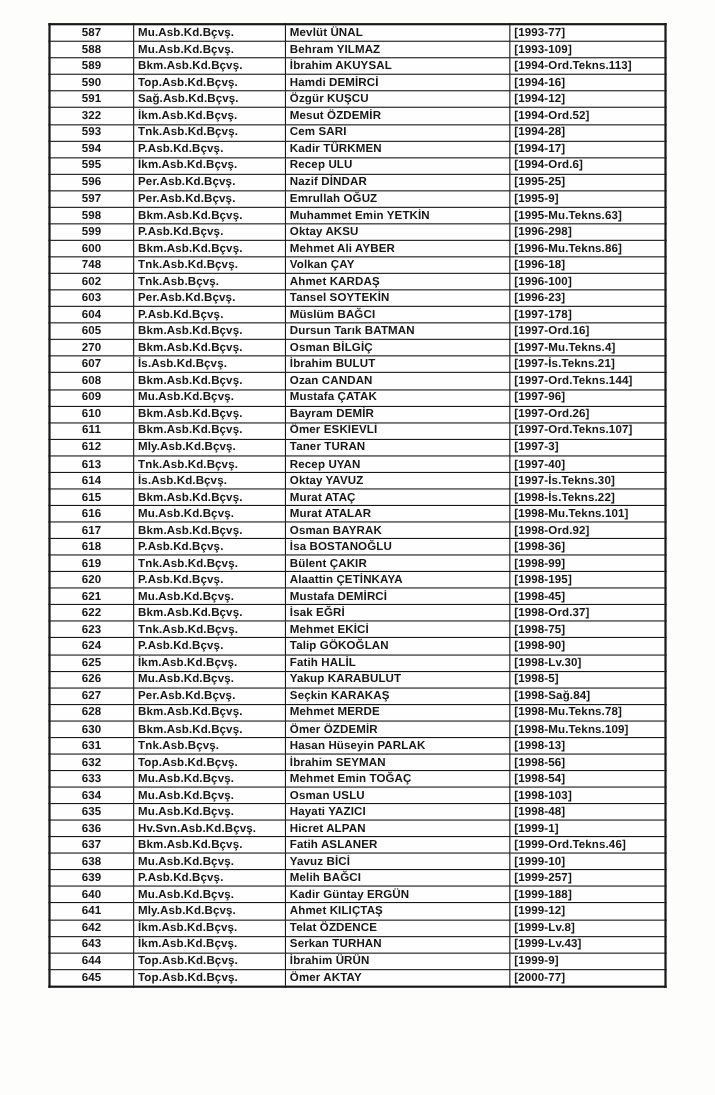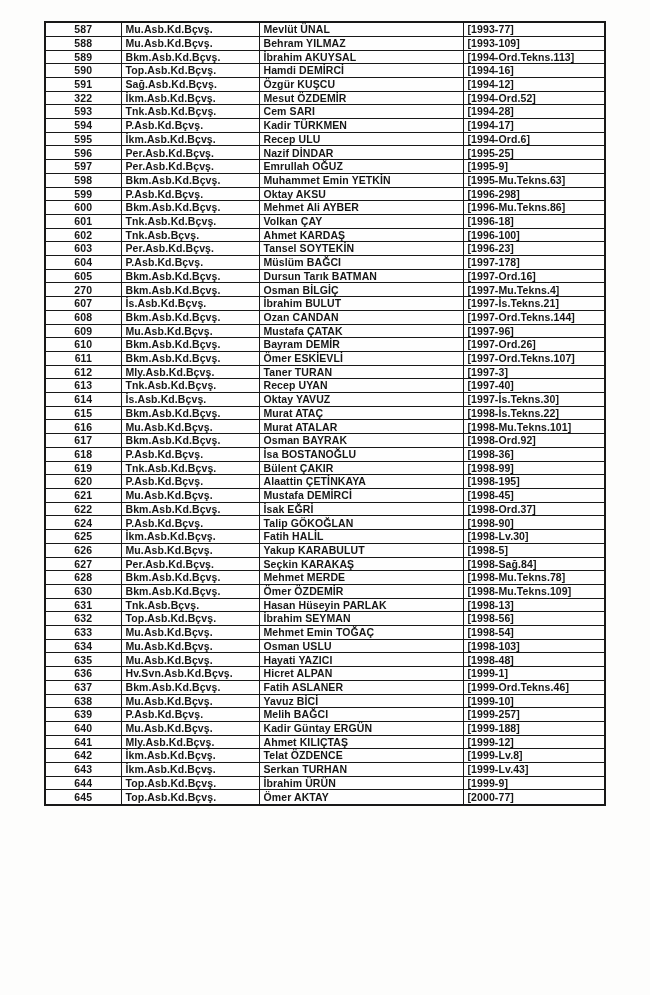--- a/index.html
+++ b/index.html
@@ -13,21 +13,21 @@
     width: 650px;
     height: 995px;
     background: #fdfdfc;
     overflow: hidden;
   }
   table.roster {
     position: absolute;
     left: 44px;
     top: 21px;
     width: 560px;
-    height: 785px;
+    height: 877px;
     border-collapse: collapse;
     table-layout: fixed;
     background: #fefefe;
   }
   table.roster, table.roster td {
     border: 1px solid #181818;
   }
   table.roster {
     border-width: 2px;
   }
@@ -141,21 +141,21 @@
           <td class="c-name">Oktay AKSU</td>
           <td class="c-code">[1996-298]</td>
         </tr>
         <tr>
           <td class="c-num">600</td>
           <td class="c-rank">Bkm.Asb.Kd.Bçvş.</td>
           <td class="c-name">Mehmet Ali AYBER</td>
           <td class="c-code">[1996-Mu.Tekns.86]</td>
         </tr>
         <tr>
-          <td class="c-num">601</td>
+          <td class="c-num">748</td>
           <td class="c-rank">Tnk.Asb.Kd.Bçvş.</td>
           <td class="c-name">Volkan ÇAY</td>
           <td class="c-code">[1996-18]</td>
         </tr>
         <tr>
           <td class="c-num">602</td>
           <td class="c-rank">Tnk.Asb.Bçvş.</td>
           <td class="c-name">Ahmet KARDAŞ</td>
           <td class="c-code">[1996-100]</td>
         </tr>
@@ -271,20 +271,26 @@
           <td class="c-num">621</td>
           <td class="c-rank">Mu.Asb.Kd.Bçvş.</td>
           <td class="c-name">Mustafa DEMİRCİ</td>
           <td class="c-code">[1998-45]</td>
         </tr>
         <tr>
           <td class="c-num">622</td>
           <td class="c-rank">Bkm.Asb.Kd.Bçvş.</td>
           <td class="c-name">İsak EĞRİ</td>
           <td class="c-code">[1998-Ord.37]</td>
+        </tr>
+        <tr>
+          <td class="c-num">623</td>
+          <td class="c-rank">Tnk.Asb.Kd.Bçvş.</td>
+          <td class="c-name">Mehmet EKİCİ</td>
+          <td class="c-code">[1998-75]</td>
         </tr>
         <tr>
           <td class="c-num">624</td>
           <td class="c-rank">P.Asb.Kd.Bçvş.</td>
           <td class="c-name">Talip GÖKOĞLAN</td>
           <td class="c-code">[1998-90]</td>
         </tr>
         <tr>
           <td class="c-num">625</td>
           <td class="c-rank">İkm.Asb.Kd.Bçvş.</td>

